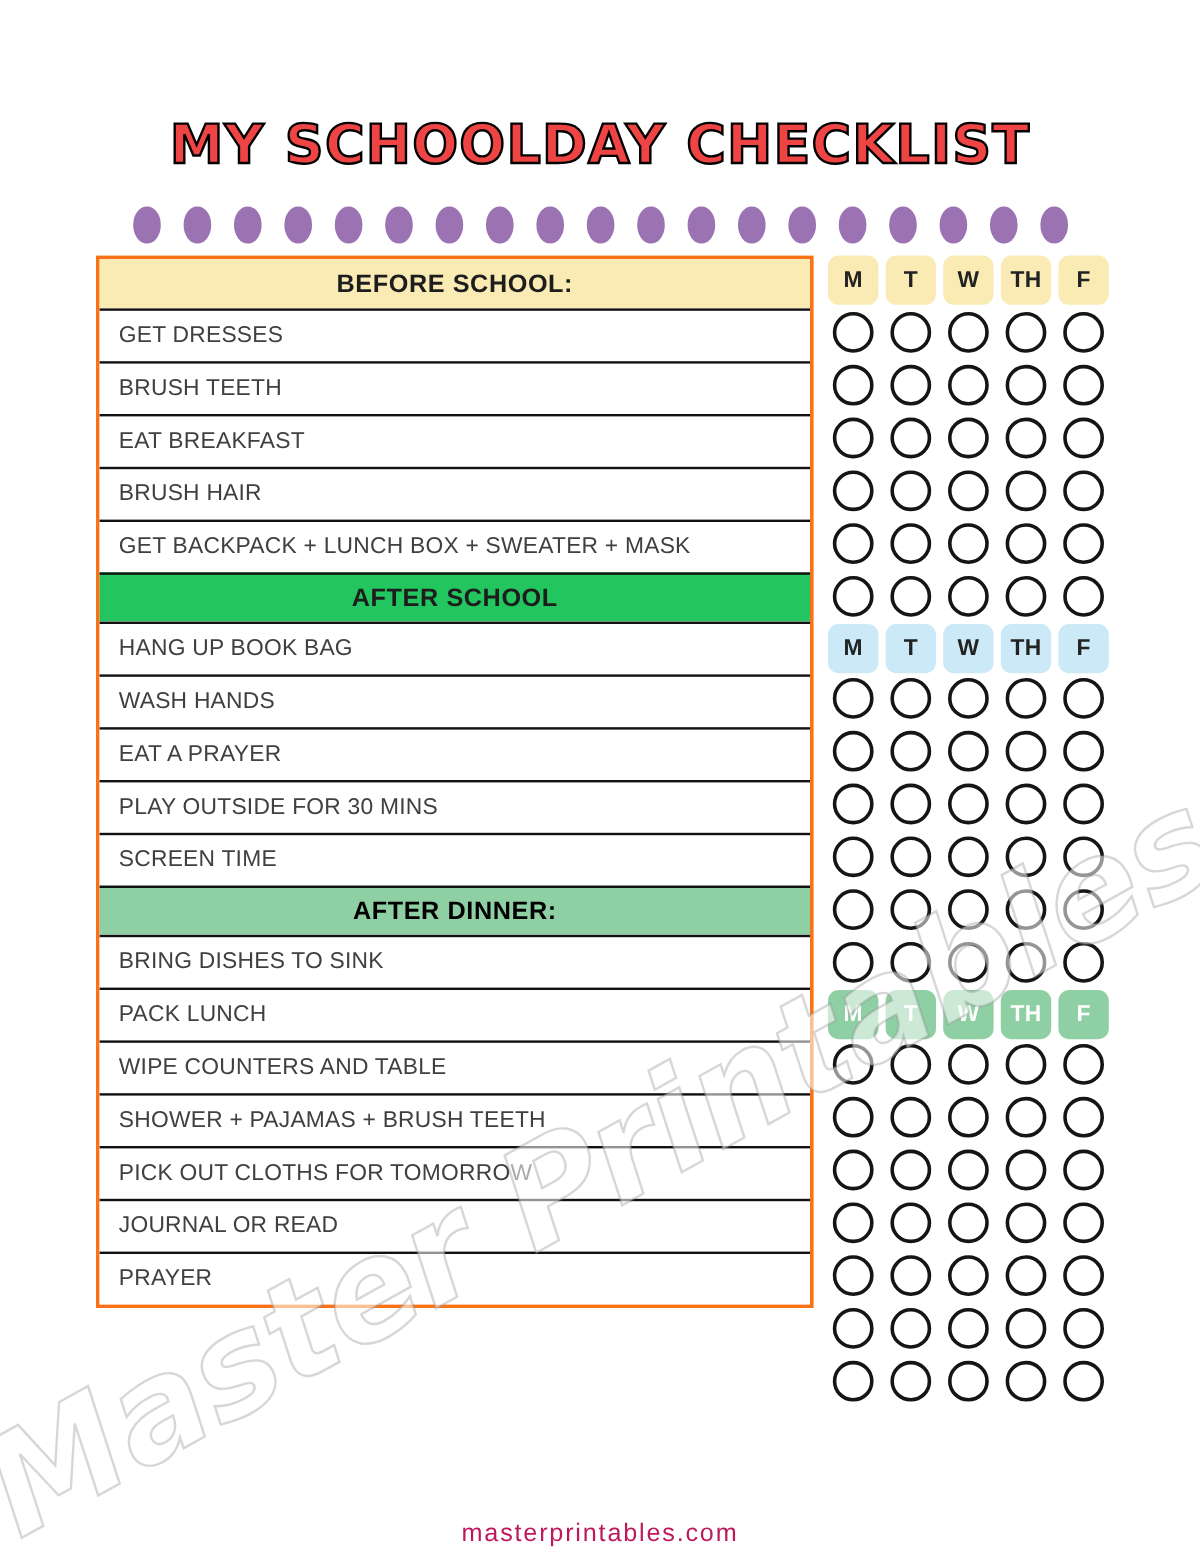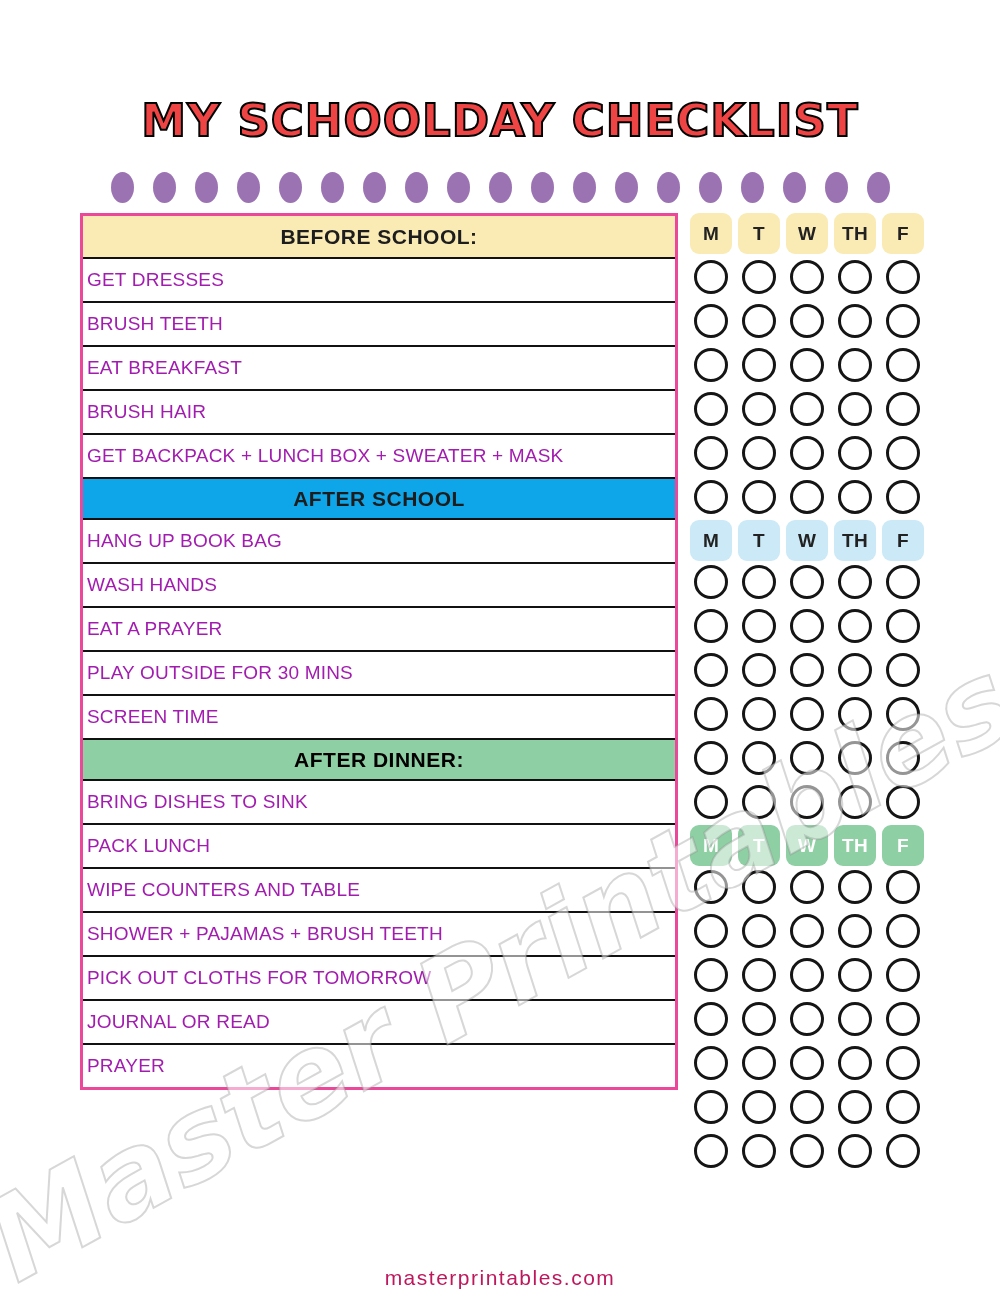--- a/index.html
+++ b/index.html
@@ -16,29 +16,29 @@
     font-weight:900; font-size:45px; letter-spacing:1px;
     color:#ef4444; -webkit-text-stroke:2px #000;
     line-height:58px;
   }
   
   .dots { margin-top:22px; display:flex; justify-content:center; gap:19px; }
   .dot { width:23px; height:31px; border-radius:50%; }
   
   .main { display:flex; align-items:flex-start; margin:10px 0 0 80px; }
   
-  .table { width:598px; border:3px solid #ec4899; background:#fff; }
+  .table { width:598px; border:3px solid #f97316; background:#fff; }
   .t-row + .t-row { border-top:2px solid #111; }
   .t-header {
     height:41px; display:flex; align-items:center; justify-content:center;
     font-weight:bold; font-size:21px; letter-spacing:0.5px;
   }
   .t-task {
     height:44px; display:flex; align-items:center;
-    padding-left:4px; font-size:19px; letter-spacing:0.2px; color:#a21caf;
+    padding-left:16px; font-size:19px; letter-spacing:0.2px; color:#404040;
     background:#fff;
   }
   
   .days { margin-left:12px; width:240px; }
   .d-row { display:grid; grid-template-columns:repeat(5,42px); column-gap:6px; }
   .d-row + .d-row { border-top:2px solid transparent; }
   .d-header { height:41px; }
   .day-box {
     height:41px; border-radius:9px;
     display:flex; align-items:center; justify-content:center;
@@ -94,21 +94,21 @@
     </div>
 
   <div class="main">
     <div class="table" id="task-table">
         <div class="t-row t-header" style="background: rgb(250, 235, 181); color: rgb(29, 29, 29);">BEFORE SCHOOL:</div>
         <div class="t-row t-task">GET DRESSES</div>
         <div class="t-row t-task">BRUSH TEETH</div>
         <div class="t-row t-task">EAT BREAKFAST</div>
         <div class="t-row t-task">BRUSH HAIR</div>
         <div class="t-row t-task">GET BACKPACK + LUNCH BOX + SWEATER + MASK</div>
-        <div class="t-row t-header" style="background: #0ea5e9; color: rgb(29, 29, 29);">AFTER SCHOOL</div>
+        <div class="t-row t-header" style="background: #22c55e; color: rgb(29, 29, 29);">AFTER SCHOOL</div>
         <div class="t-row t-task">HANG UP BOOK BAG</div>
         <div class="t-row t-task">WASH HANDS</div>
         <div class="t-row t-task">EAT A PRAYER</div>
         <div class="t-row t-task">PLAY OUTSIDE FOR 30 MINS</div>
         <div class="t-row t-task">SCREEN TIME</div>
         <div class="t-row t-header" style="background: rgb(143, 207, 164); color: #000000;">AFTER DINNER:</div>
         <div class="t-row t-task">BRING DISHES TO SINK</div>
         <div class="t-row t-task">PACK LUNCH</div>
         <div class="t-row t-task">WIPE COUNTERS AND TABLE</div>
         <div class="t-row t-task">SHOWER + PAJAMAS + BRUSH TEETH</div>

